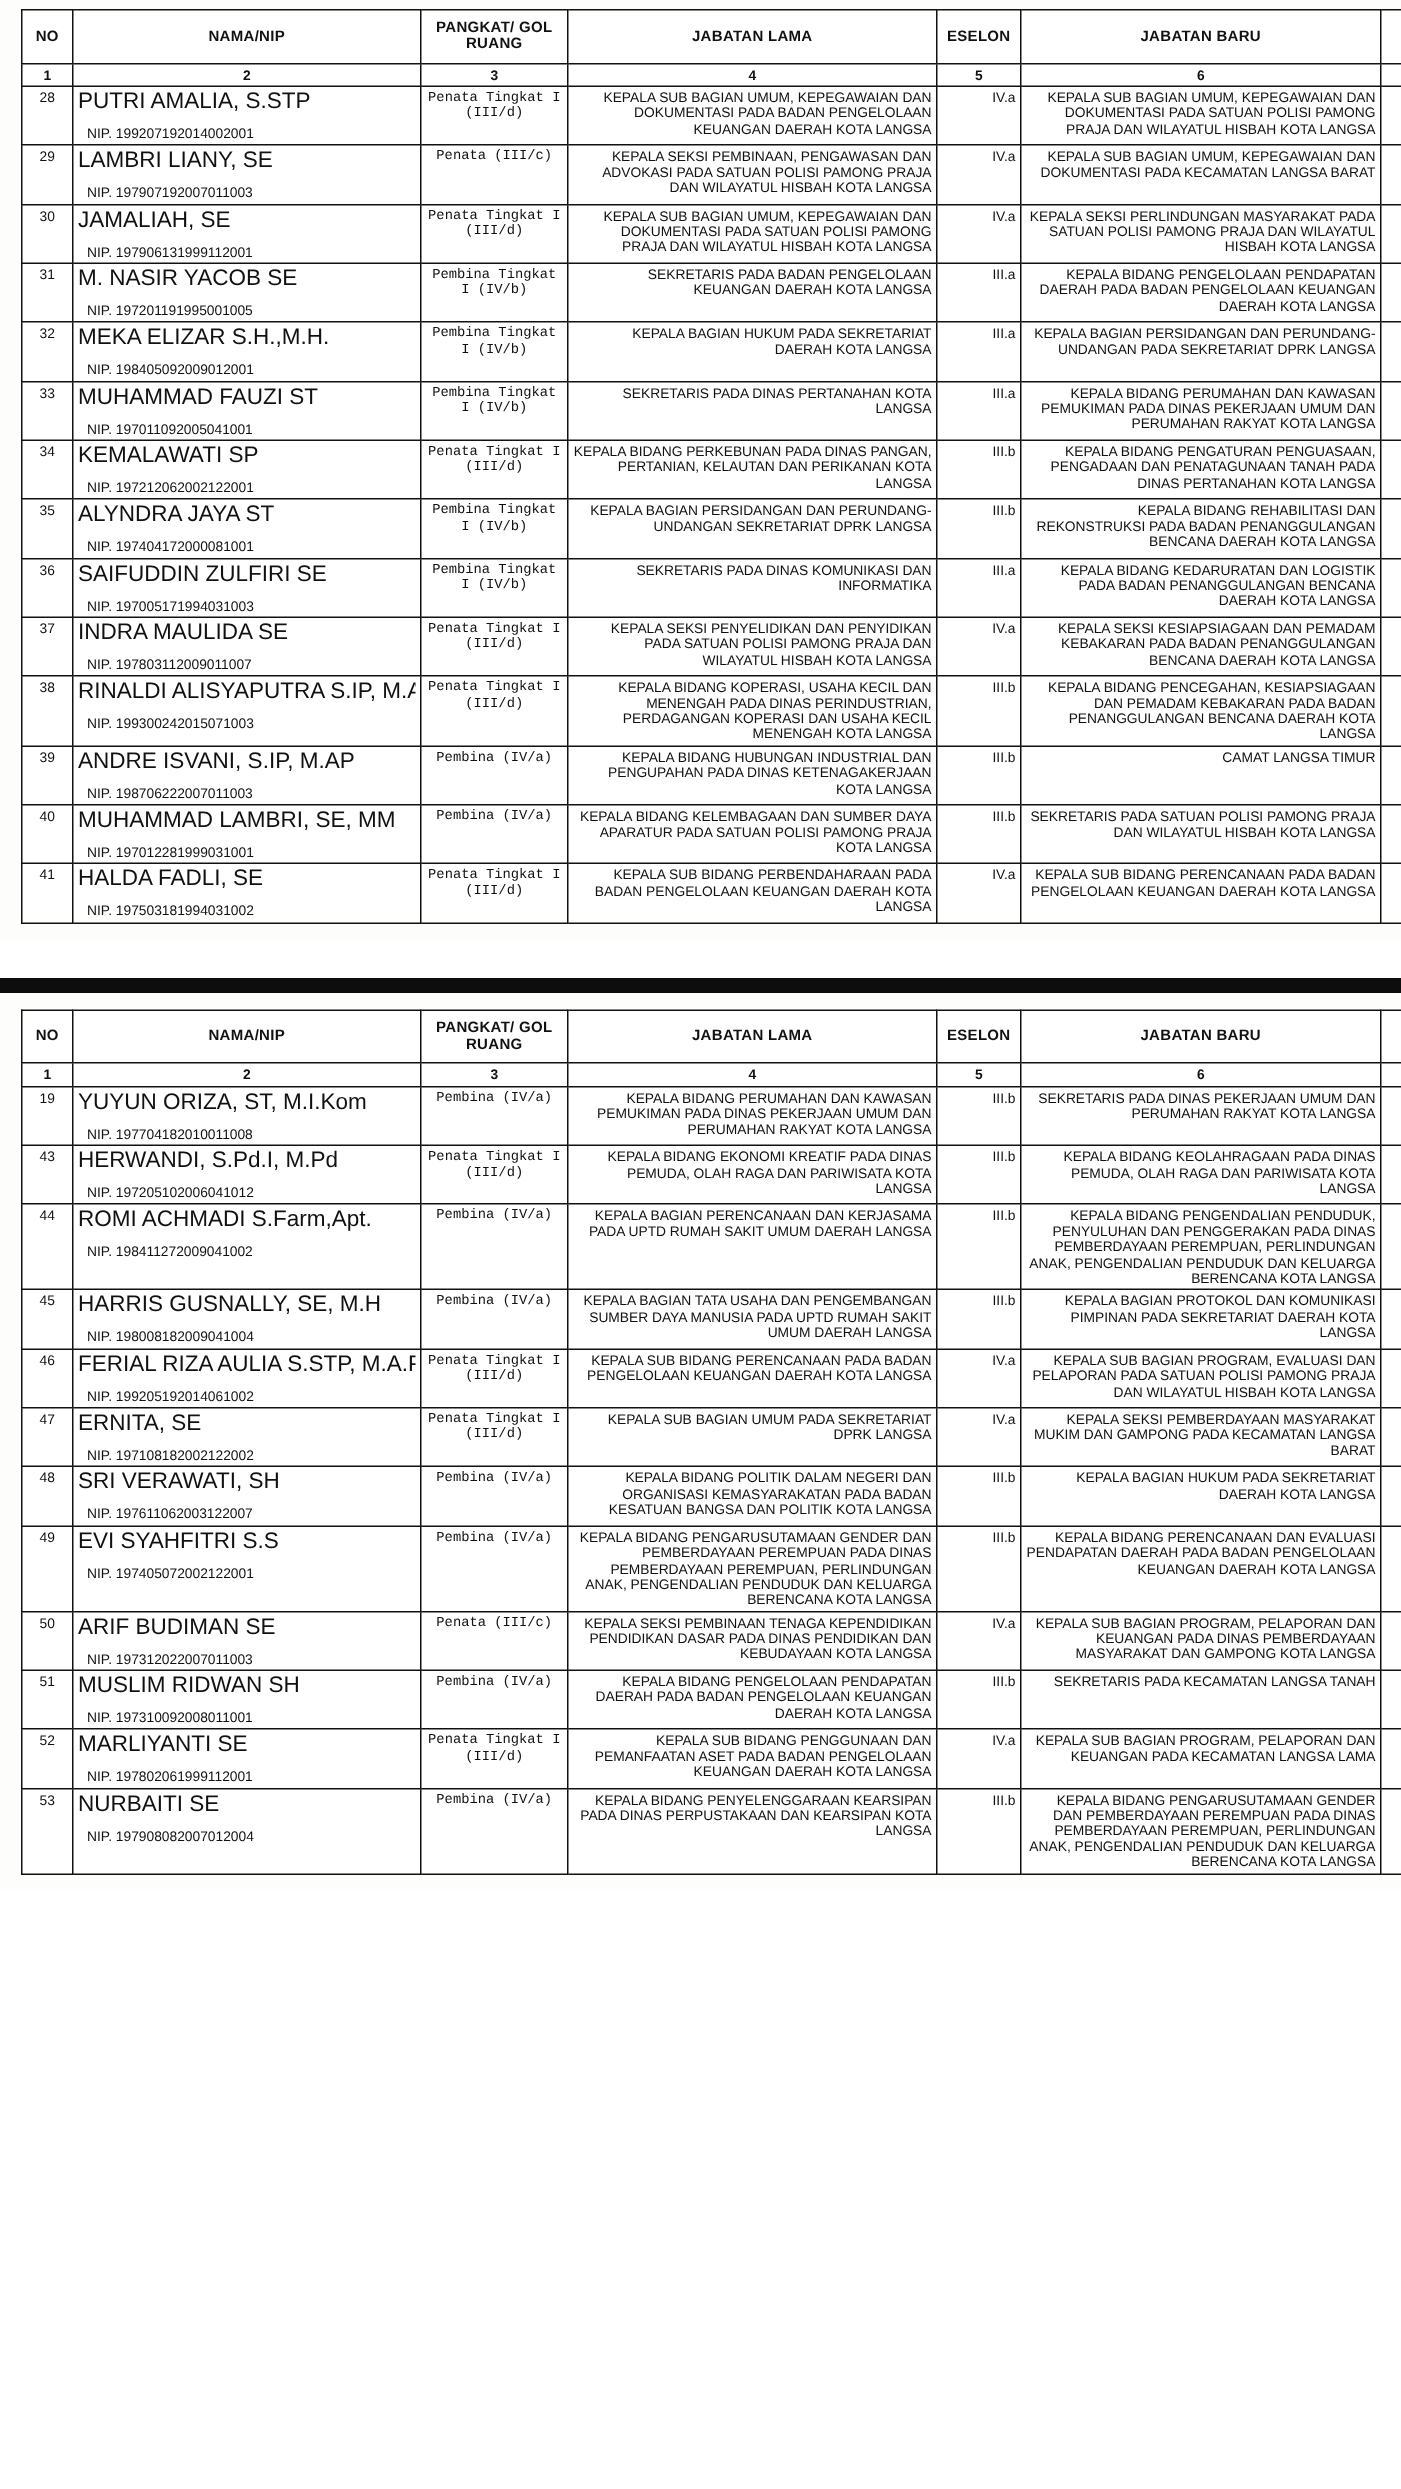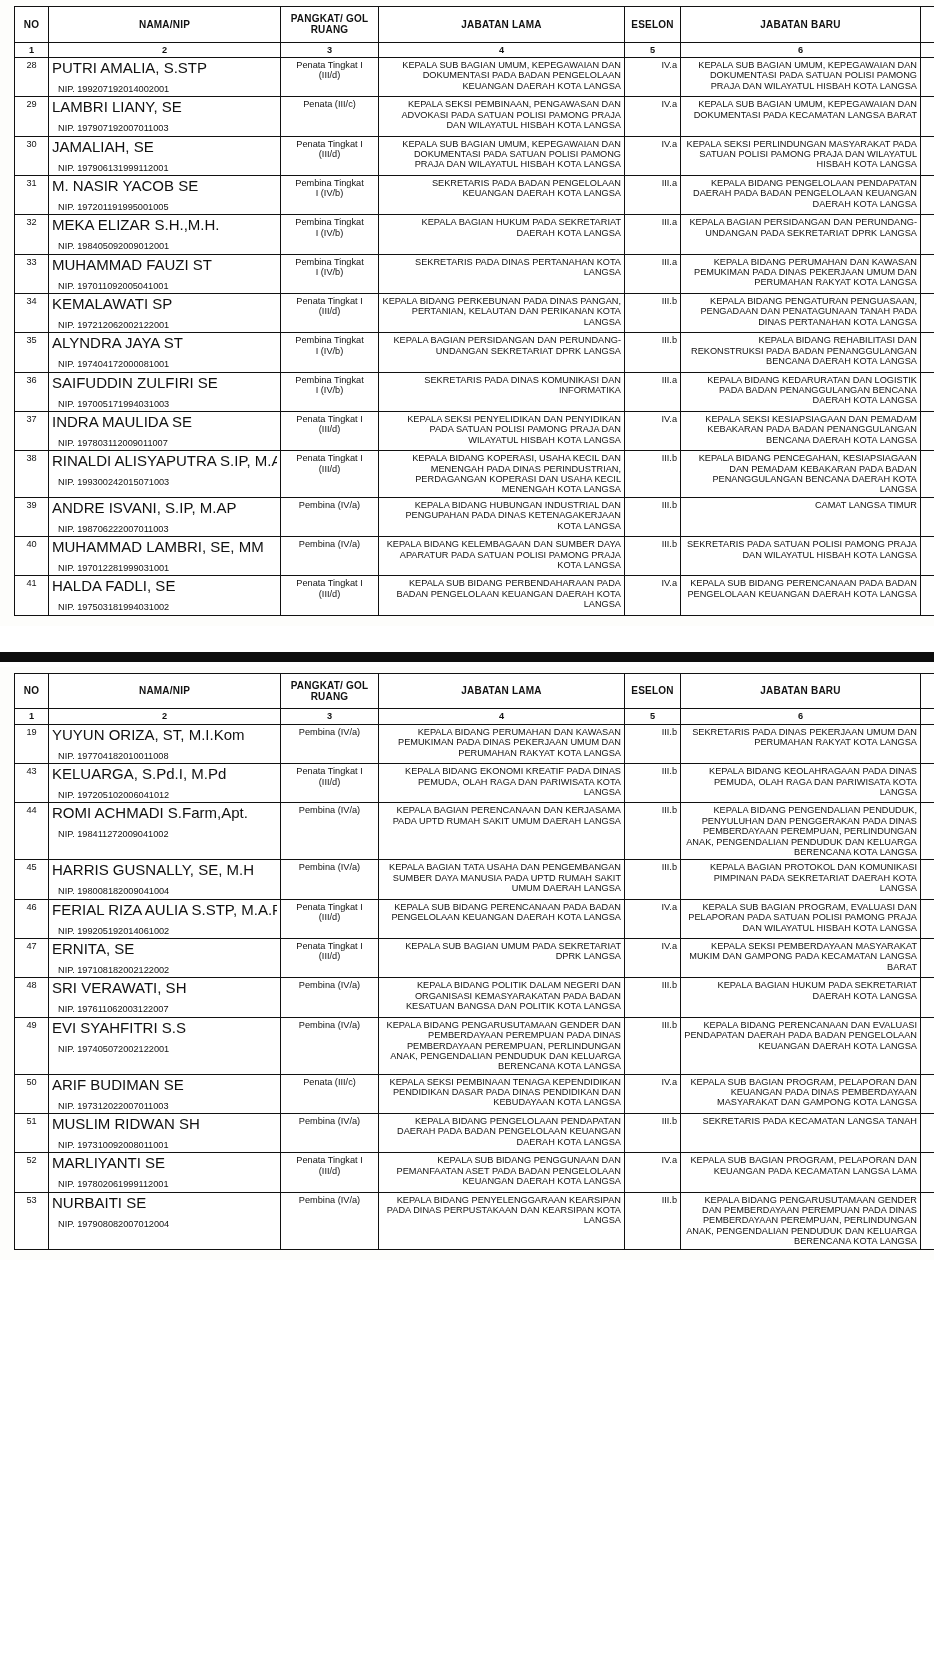--- a/index.html
+++ b/index.html
@@ -71,20 +71,21 @@
     overflow: hidden;
   }
   .name-cell .nip {
     display: block;
     font-size: 9.2px;
     padding-left: 6px;
   }
   .pangkat-cell {
     text-align: center;
     font-size: 9px;
+    font-family: Liberation Mono, monospace;
   }
   .pangkat-cell .gol { display: block; }
   .jab-cell {
     text-align: right;
     font-size: 9px;
     padding-top: 4px;
   }
   .eselon-cell {
     text-align: right;
     font-size: 9.2px;
@@ -372,21 +373,21 @@
               </td>
               <td class="pangkat-cell"><span>Pembina (IV/a)</span></td>
               <td class="jab-cell">KEPALA BIDANG PERUMAHAN DAN KAWASAN PEMUKIMAN PADA DINAS PEKERJAAN UMUM DAN PERUMAHAN RAKYAT KOTA LANGSA</td>
               <td class="eselon-cell">III.b</td>
               <td class="jab-cell">SEKRETARIS PADA DINAS PEKERJAAN UMUM DAN PERUMAHAN RAKYAT KOTA LANGSA</td>
               <td></td>
             </tr>
             <tr>
               <td class="num">43</td>
               <td class="name-cell">
-                <span class="nama">KELUARGA, S.Pd.I, M.Pd</span>
+                <span class="nama">HERWANDI, S.Pd.I, M.Pd</span>
                 <span class="nip">NIP. 197205102006041012</span>
               </td>
               <td class="pangkat-cell"><span>Penata Tingkat I</span><span class="gol">(III/d)</span></td>
               <td class="jab-cell">KEPALA BIDANG EKONOMI KREATIF PADA DINAS PEMUDA, OLAH RAGA DAN PARIWISATA KOTA LANGSA</td>
               <td class="eselon-cell">III.b</td>
               <td class="jab-cell">KEPALA BIDANG KEOLAHRAGAAN PADA DINAS PEMUDA, OLAH RAGA DAN PARIWISATA KOTA LANGSA</td>
               <td></td>
             </tr>
             <tr>
               <td class="num">44</td>

